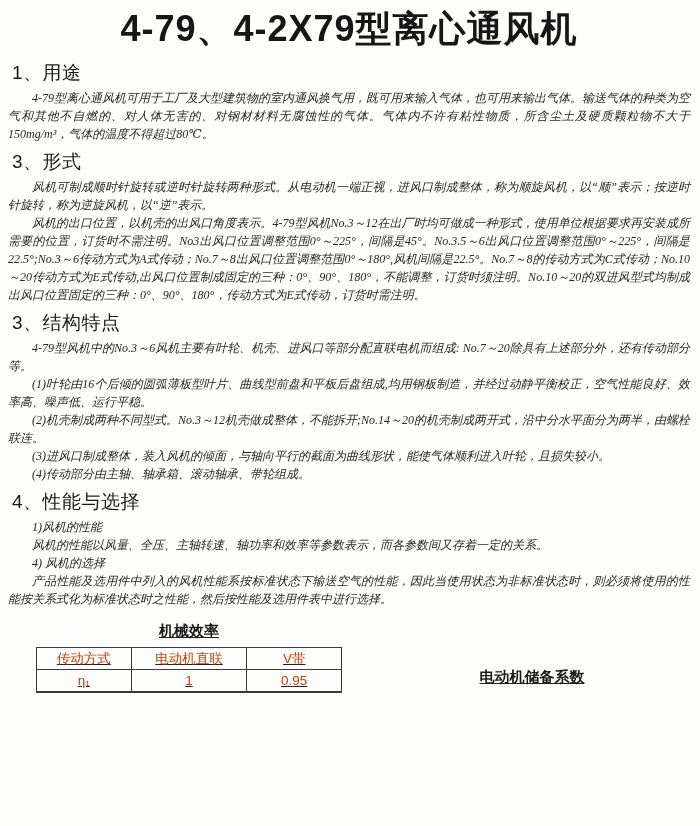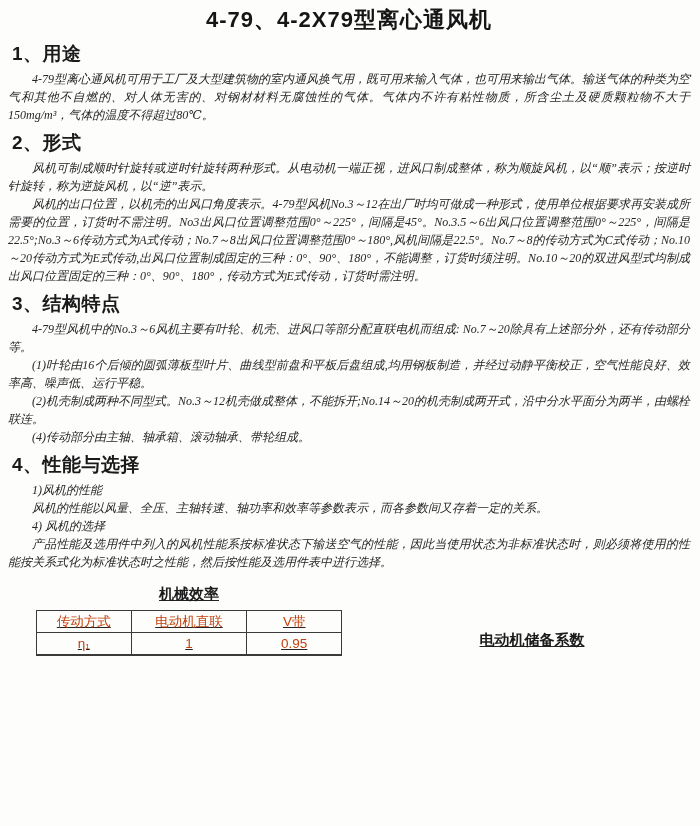--- a/index.html
+++ b/index.html
@@ -10,31 +10,31 @@
     color: #242424;
     overflow: hidden;
   }
   .page {
     width: 700px; height: 826px;
     padding: 3px 10px 0 8px;
     background: #fdfdfc;
   }
   .doc-title {
     font-family: "Liberation Sans", "DejaVu Sans", sans-serif;
-    font-size: 22px;
+    font-size: 36px;
     font-weight: bold;
     text-align: center;
     color: #161616;
     letter-spacing: 1px;
     margin: 2px 0 6px 0;
   }
   .section-heading {
     font-family: "Liberation Sans", "DejaVu Sans", sans-serif;
     font-size: 19px;
-    font-weight: bold;
+    font-weight: normal;
     color: #1a1a1a;
     margin: 6px 0 3px 4px;
     letter-spacing: 0.5px;
   }
   .para {
     font-size: 12px;
     line-height: 18px;
     text-indent: 2em;
     text-align: justify;
     color: #262626;
@@ -82,28 +82,29 @@
 </head>
 <body>
 
 <div class="page">
 
   <h1 class="doc-title">4-79、4-2X79型离心通风机</h1>
 
   <h2 class="section-heading">1、用途</h2>
   <p class="para">4-79型离心通风机可用于工厂及大型建筑物的室内通风换气用，既可用来输入气体，也可用来输出气体。输送气体的种类为空气和其他不自燃的、对人体无害的、对钢材材料无腐蚀性的气体。气体内不许有粘性物质，所含尘土及硬质颗粒物不大于150mg/m³，气体的温度不得超过80℃。</p>
 
-  <h2 class="section-heading">2、形式</h2>
+  <h2 class="section-heading">3、形式</h2>
   <p class="para">风机可制成顺时针旋转或逆时针旋转两种形式。从电动机一端正视，进风口制成整体，称为顺旋风机，以“顺”表示；按逆时针旋转，称为逆旋风机，以“逆”表示。</p>
   <p class="para">风机的出口位置，以机壳的出风口角度表示。4-79型风机No.3～12在出厂时均可做成一种形式，使用单位根据要求再安装成所需要的位置，订货时不需注明。No3出风口位置调整范围0°～225°，间隔是45°。No.3.5～6出风口位置调整范围0°～225°，间隔是22.5°;No.3～6传动方式为A式传动；No.7～8出风口位置调整范围0°～180°,风机间隔是22.5°。No.7～8的传动方式为C式传动；No.10～20传动方式为E式传动,出风口位置制成固定的三种：0°、90°、180°，不能调整，订货时须注明。No.10～20的双进风型式均制成出风口位置固定的三种：0°、90°、180°，传动方式为E式传动，订货时需注明。</p>
 
   <h2 class="section-heading">3、结构特点</h2>
   <p class="para">4-79型风机中的No.3～6风机主要有叶轮、机壳、进风口等部分配直联电机而组成: No.7～20除具有上述部分外，还有传动部分等。</p>
   <p class="para">(1)叶轮由16个后倾的圆弧薄板型叶片、曲线型前盘和平板后盘组成,均用钢板制造，并经过动静平衡校正，空气性能良好、效率高、噪声低、运行平稳。</p>
   <p class="para">(2)机壳制成两种不同型式。No.3～12机壳做成整体，不能拆开;No.14～20的机壳制成两开式，沿中分水平面分为两半，由螺栓联连。</p>
+  <p class="para">(3)进风口制成整体，装入风机的倾面，与轴向平行的截面为曲线形状，能使气体顺利进入叶轮，且损失较小。</p>
   <p class="para">(4)传动部分由主轴、轴承箱、滚动轴承、带轮组成。</p>
 
   <h2 class="section-heading">4、性能与选择</h2>
   <p class="para">1)风机的性能</p>
   <p class="para">风机的性能以风量、全压、主轴转速、轴功率和效率等参数表示，而各参数间又存着一定的关系。</p>
   <p class="para">4) 风机的选择</p>
   <p class="para">产品性能及选用件中列入的风机性能系按标准状态下输送空气的性能，因此当使用状态为非标准状态时，则必须将使用的性能按关系式化为标准状态时之性能，然后按性能及选用件表中进行选择。</p>
 
   <div class="tables-row">
 

